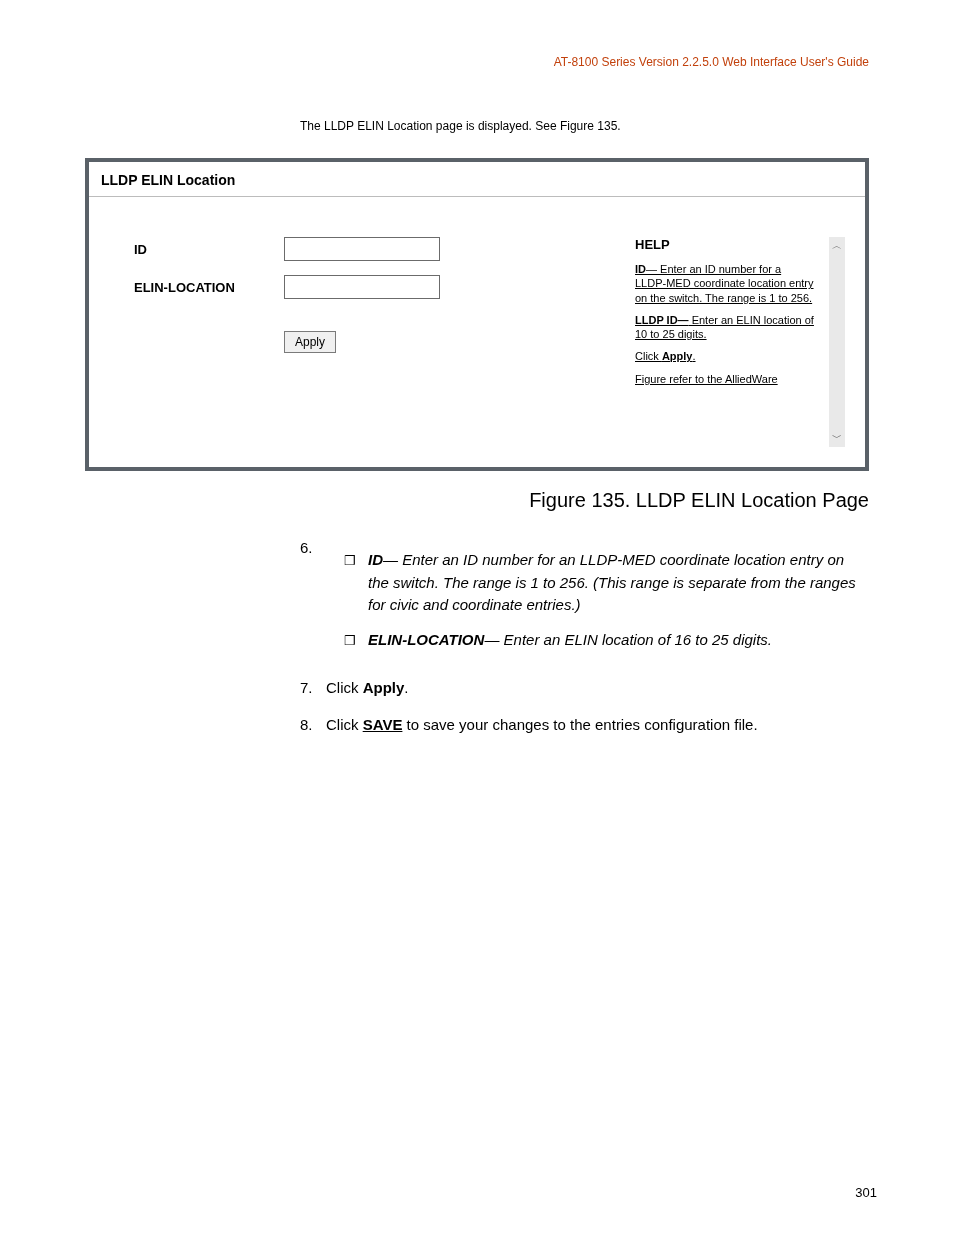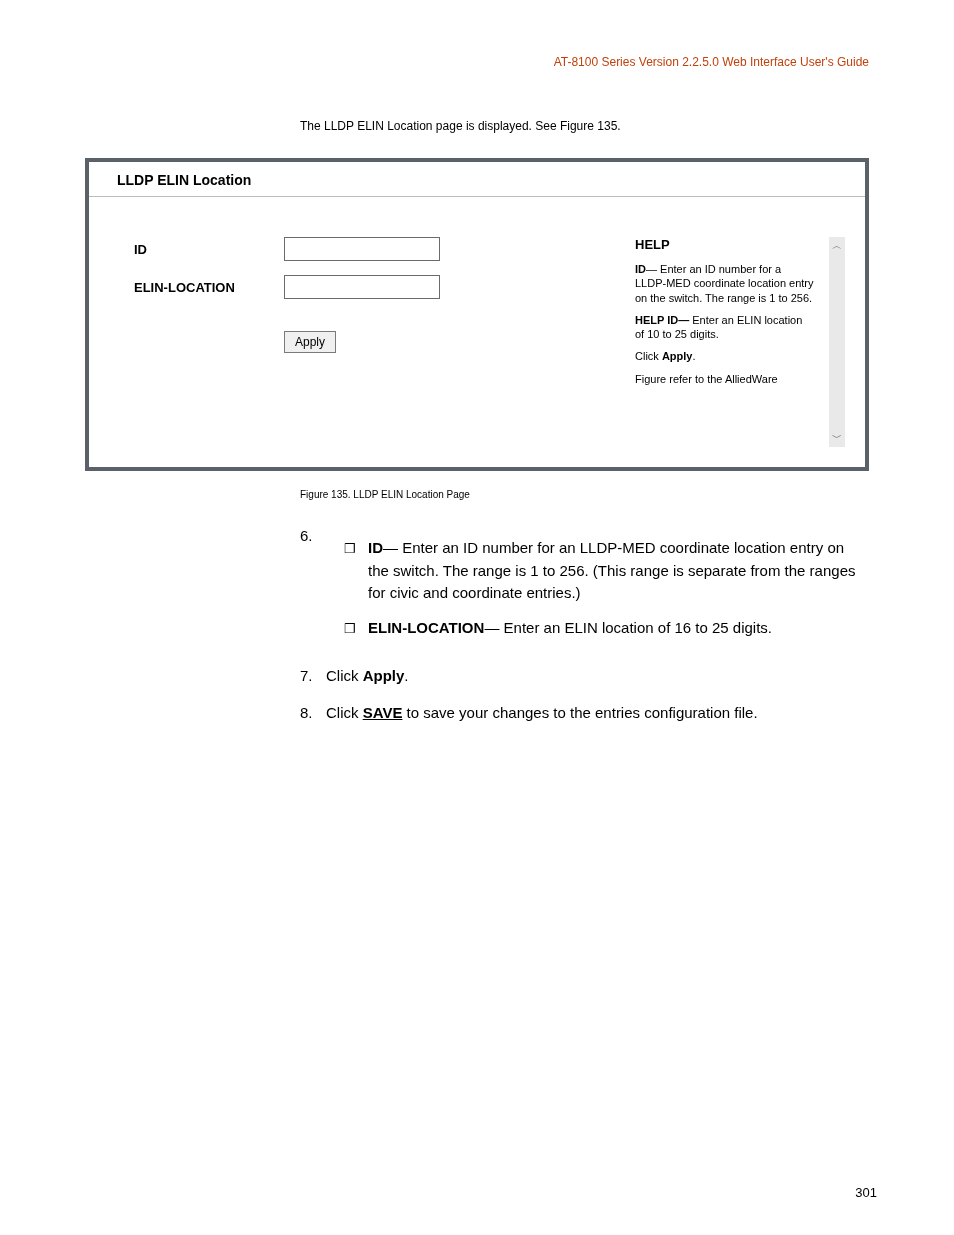--- a/index.html
+++ b/index.html
@@ -30,21 +30,21 @@
       margin-bottom: 25px;
     }
     .screenshot-frame {
       border: 4px solid #5a6168;
       background: #fff;
       margin: 0 0 15px 0;
     }
     .panel-title {
       font-weight: bold;
       font-size: 14px;
-      padding: 10px 12px 8px 28px;
+      padding: 10px 12px 8px 12px;
       border-bottom: 1px solid #bcbcbc;
     }
     .panel-body {
       display: flex;
       padding: 40px 20px 20px 45px;
     }
     .form-col {
       flex: 1;
     }
     .form-row {
@@ -83,38 +83,39 @@
       padding-right: 15px;
     }
     .help-title {
       font-weight: bold;
       font-size: 13px;
       margin-bottom: 10px;
     }
     .help-scroll p {
       margin: 0 0 8px 0;
       line-height: 1.3;
+      text-decoration: underline;
     }
     .scrollbar {
       width: 16px;
       background: #e9e9e9;
       display: flex;
       flex-direction: column;
       justify-content: space-between;
       align-items: center;
     }
     .scroll-arrow {
       font-size: 10px;
       color: #555;
       padding: 2px 0;
       user-select: none;
     }
     .caption {
-      text-align: left;
-      font-size: 10px;
+      text-align: right;
+      font-size: 20px;
       margin: 18px 0 25px 0;
     }
     .step-list {
       font-size: 15px;
       line-height: 1.5;
     }
     .step {
       margin-bottom: 14px;
       display: flex;
     }
@@ -133,20 +134,21 @@
       margin-bottom: 12px;
     }
     .bullet-icon {
       width: 24px;
       flex-shrink: 0;
       font-size: 13px;
       padding-top: 2px;
     }
     .bullet-text {
       flex: 1;
+      font-style: italic;
     }
     .bold { font-weight: bold; }
     .save-link { font-weight: bold; text-decoration: underline; }
     .page-num {
       position: absolute;
       bottom: 35px;
       right: 77px;
       font-size: 13px;
     }
   </style>
@@ -171,21 +173,21 @@
         <div class="form-row">
           <div class="form-label">ELIN-LOCATION</div>
           <input class="form-input" style="">
         </div>
         <button class="apply-btn">Apply</button>
       </div>
       <div class="help-col">
         <div class="help-scroll">
           <div class="help-title">HELP</div>
           <p><span class="bold">ID</span><span>— Enter an ID number for a LLDP-MED coordinate location entry on the switch. The range is 1 to 256.</span></p>
-          <p><span class="bold">HELP ID—</span><span> Enter an ELIN location of 10 to 25 digits.</span></p>
+          <p><span class="bold">LLDP ID—</span><span> Enter an ELIN location of 10 to 25 digits.</span></p>
           <p><span>Click </span><span class="bold">Apply</span><span>.</span></p>
           <p style="white-space:nowrap;overflow:hidden;">Figure refer to the AlliedWare</p>
         </div>
         <div class="scrollbar">
           <span class="scroll-arrow">︿</span>
           <span class="scroll-arrow">﹀</span>
         </div>
       </div>
     </div>
   </div>

